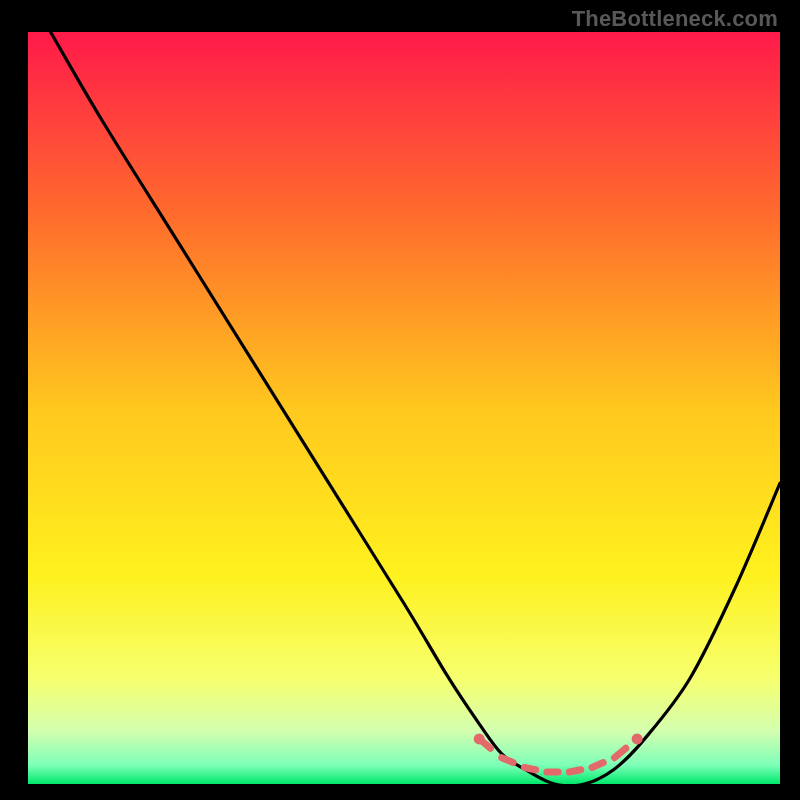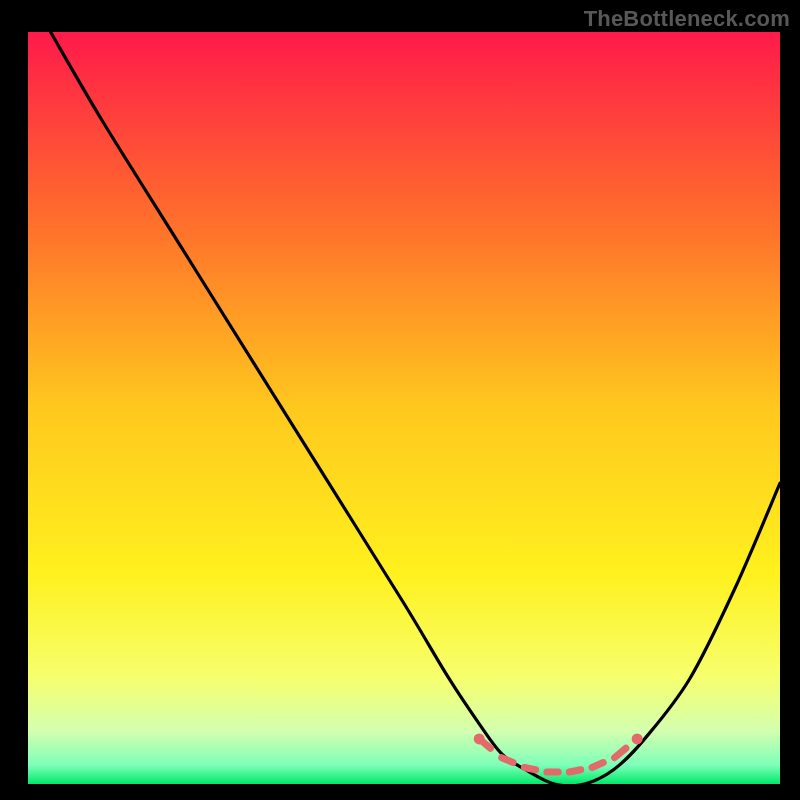--- a/index.html
+++ b/index.html
@@ -8,21 +8,21 @@
     position: absolute;
     left: 28px;
     top: 32px;
     width: 752px;
     height: 752px;
     background: #000;
   }
   .watermark {
     position: absolute;
     top: 6px;
-    right: 10px;
+    right: 22px;
     font-family: Arial, Helvetica, sans-serif;
     font-size: 22px;
     font-weight: 700;
     color: #585858;
     letter-spacing: 0.2px;
   }
   svg { display: block; }
 </style>
 </head>
 <body>

